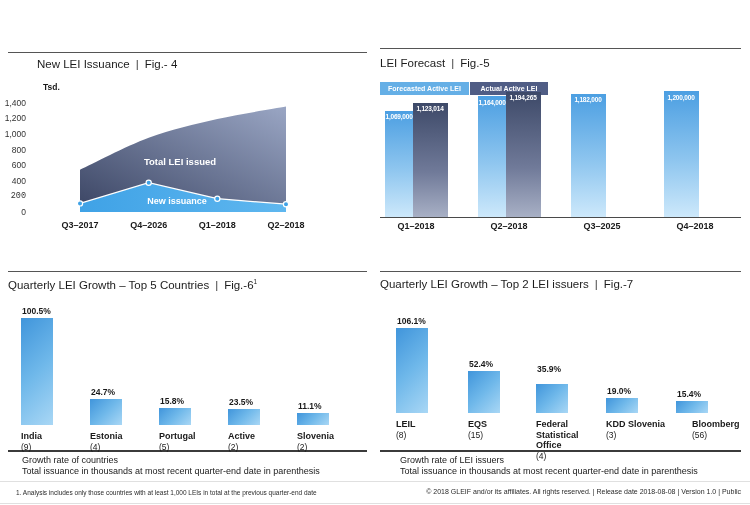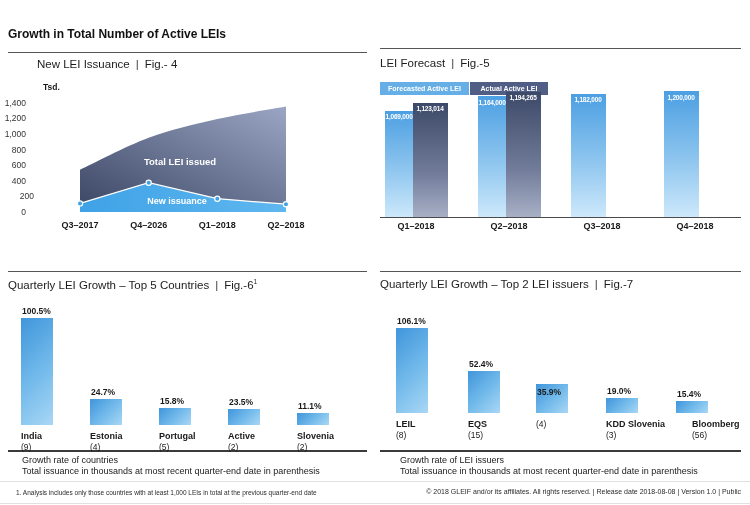--- a/index.html
+++ b/index.html
@@ -34,21 +34,20 @@
   .note{font-size:9px;color:#1a1a1a;white-space:nowrap;}
   .footnote{font-size:6.5px;color:#2a2a2a;white-space:nowrap;}
   .copyright{font-size:7px;color:#2a2a2a;white-space:nowrap;text-align:right;}
   svg text{font-family:"Liberation Sans",sans-serif;}
 </style>
 </head>
 <body>
 
 <div class="page">
 
-  <div class="abs hdr-sub">Growth in Total Number of Active LEIs</div>
 
   <div class="abs rule" style="left:8px;top:52px;width:359px;"></div>
   <div class="abs rule" style="left:380px;top:48px;width:361px;"></div>
   <div class="abs rule" style="left:8px;top:271px;width:359px;"></div>
   <div class="abs rule" style="left:380px;top:271px;width:361px;"></div>
   <div class="abs rule-note" style="left:8px;top:450px;width:359px;"></div>
   <div class="abs rule-note" style="left:380px;top:450px;width:361px;"></div>
   <div class="abs rule-faint" style="left:0;top:481px;width:750px;"></div>
   <div class="abs rule-faint" style="left:0;top:503px;width:750px;"></div>
 
@@ -56,21 +55,21 @@
     <span>New LEI Issuance</span><span class="tsep">|</span><span>Fig.- 4</span>
   </div>
   <div class="abs yunit" style="left:13px;top:82px;margin-left:30px;">Tsd.</div>
   <div id="area-yticks">
       <div class="abs ytick" style="left: 0px; top: 97.7px;">1,400</div>
       <div class="abs ytick" style="left: 0px; top: 113.314px;">1,200</div>
       <div class="abs ytick" style="left: 0px; top: 128.929px;">1,000</div>
       <div class="abs ytick" style="left: 0px; top: 144.543px;">800</div>
       <div class="abs ytick" style="left: 0px; top: 160.157px;">600</div>
       <div class="abs ytick" style="left: 0px; top: 175.771px;">400</div>
-      <div class="abs ytick" style="left: 8px; top: 191.386px;">200</div>
+      <div class="abs ytick" style="left: 0px; top: 191.386px; font-family: Liberation Mono, monospace;">200</div>
       <div class="abs ytick" style="left: 0px; top: 207px;">0</div>
     </div>
   <div id="area-plot">
       <svg width="320" height="118" viewBox="0 0 320 118" style="position: absolute; left: 40px; top: 96px; overflow: visible;">
         <defs>
           <linearGradient id="gDark" x1="0%" y1="100%" x2="100%" y2="0%">
             <stop offset="0" stop-color="#3A4463"></stop>
             <stop offset="1" stop-color="#9AA6C4"></stop>
           </linearGradient>
           <linearGradient id="gLight" x1="0%" y1="0%" x2="100%" y2="0%">
@@ -112,21 +111,21 @@
       <div class="abs fbar-val" style="left: 412.5px; top: 105.003px; text-align: center;">1,123,014</div>
       <div class="abs fbar-val" style="left: 477.5px; top: 98.8788px; text-align: left; padding-left: 1px;">1,164,000</div>
       <div class="abs fbar-val" style="left: 505.5px; top: 94.3569px; text-align: center;">1,194,265</div>
       <div class="abs fbar-val" style="left: 570.5px; top: 96.1894px; text-align: center;">1,182,000</div>
       <div class="abs fbar-val" style="left: 663.5px; top: 93.5px; text-align: center;">1,200,000</div>
     </div>
   <div class="abs axisline" style="left:380px;top:217px;width:361px;"></div>
   <div id="forecast-xlabels">
       <div class="abs xlab" style="left: 376px; top: 221px;">Q1–2018</div>
       <div class="abs xlab" style="left: 469px; top: 221px;">Q2–2018</div>
-      <div class="abs xlab" style="left: 562px; top: 221px;">Q3–2018</div>
+      <div class="abs xlab" style="left: 562px; top: 221px;">Q3–2025</div>
       <div class="abs xlab" style="left: 655px; top: 221px;">Q4–2018</div>
     </div>
 
   <div class="abs sec-title" style="left:8px;top:278px;">
     <span>Quarterly LEI Growth – Top 5 Countries</span><span class="tsep">|</span><span>Fig.-6</span><sup>1</sup>
   </div>
   <div id="growth-countries">
       <div class="abs gbar" style="left: 21px; top: 318px; width: 32px; height: 107px;"></div>
       <div class="abs gval" style="left: 22px; top: 306px;">100.5%</div>
       <div class="abs" style="left: 21px; top: 431px; width: 62px;">
@@ -171,22 +170,23 @@
         <div class="gcat">LEIL</div>
         <div class="gcnt">(8)</div>
       </div>
       <div class="abs gbar" style="left: 468px; top: 371.021px; width: 32px; height: 41.9793px;"></div>
       <div class="abs gval" style="left: 469px; top: 359.021px;">52.4%</div>
       <div class="abs" style="left: 468px; top: 419px; width: 70px;">
         <div class="gcat">EQS</div>
         <div class="gcnt">(15)</div>
       </div>
       <div class="abs gbar" style="left: 536px; top: 384.239px; width: 32px; height: 28.7606px;"></div>
-      <div class="abs gval" style="left: 537px; top: 387px; text-align: center;">35.9%</div>
+      <div class="abs gval" style="left: 537px; top: 364px; text-align: center;">35.9%</div>
       <div class="abs" style="left: 536px; top: 419px; width: 70px;">
+        <div class="gcat">Federal Statistical Office</div>
         <div class="gcnt">(4)</div>
       </div>
       <div class="abs gbar" style="left: 606px; top: 397.779px; width: 32px; height: 15.2215px;"></div>
       <div class="abs gval" style="left: 607px; top: 385.779px;">19.0%</div>
       <div class="abs" style="left: 606px; top: 419px; width: 70px;">
         <div class="gcat">KDD Slovenia</div>
         <div class="gcnt">(3)</div>
       </div>
       <div class="abs gbar" style="left: 676px; top: 400.663px; width: 32px; height: 12.3374px;"></div>
       <div class="abs gval" style="left: 677px; top: 388.663px;">15.4%</div>

